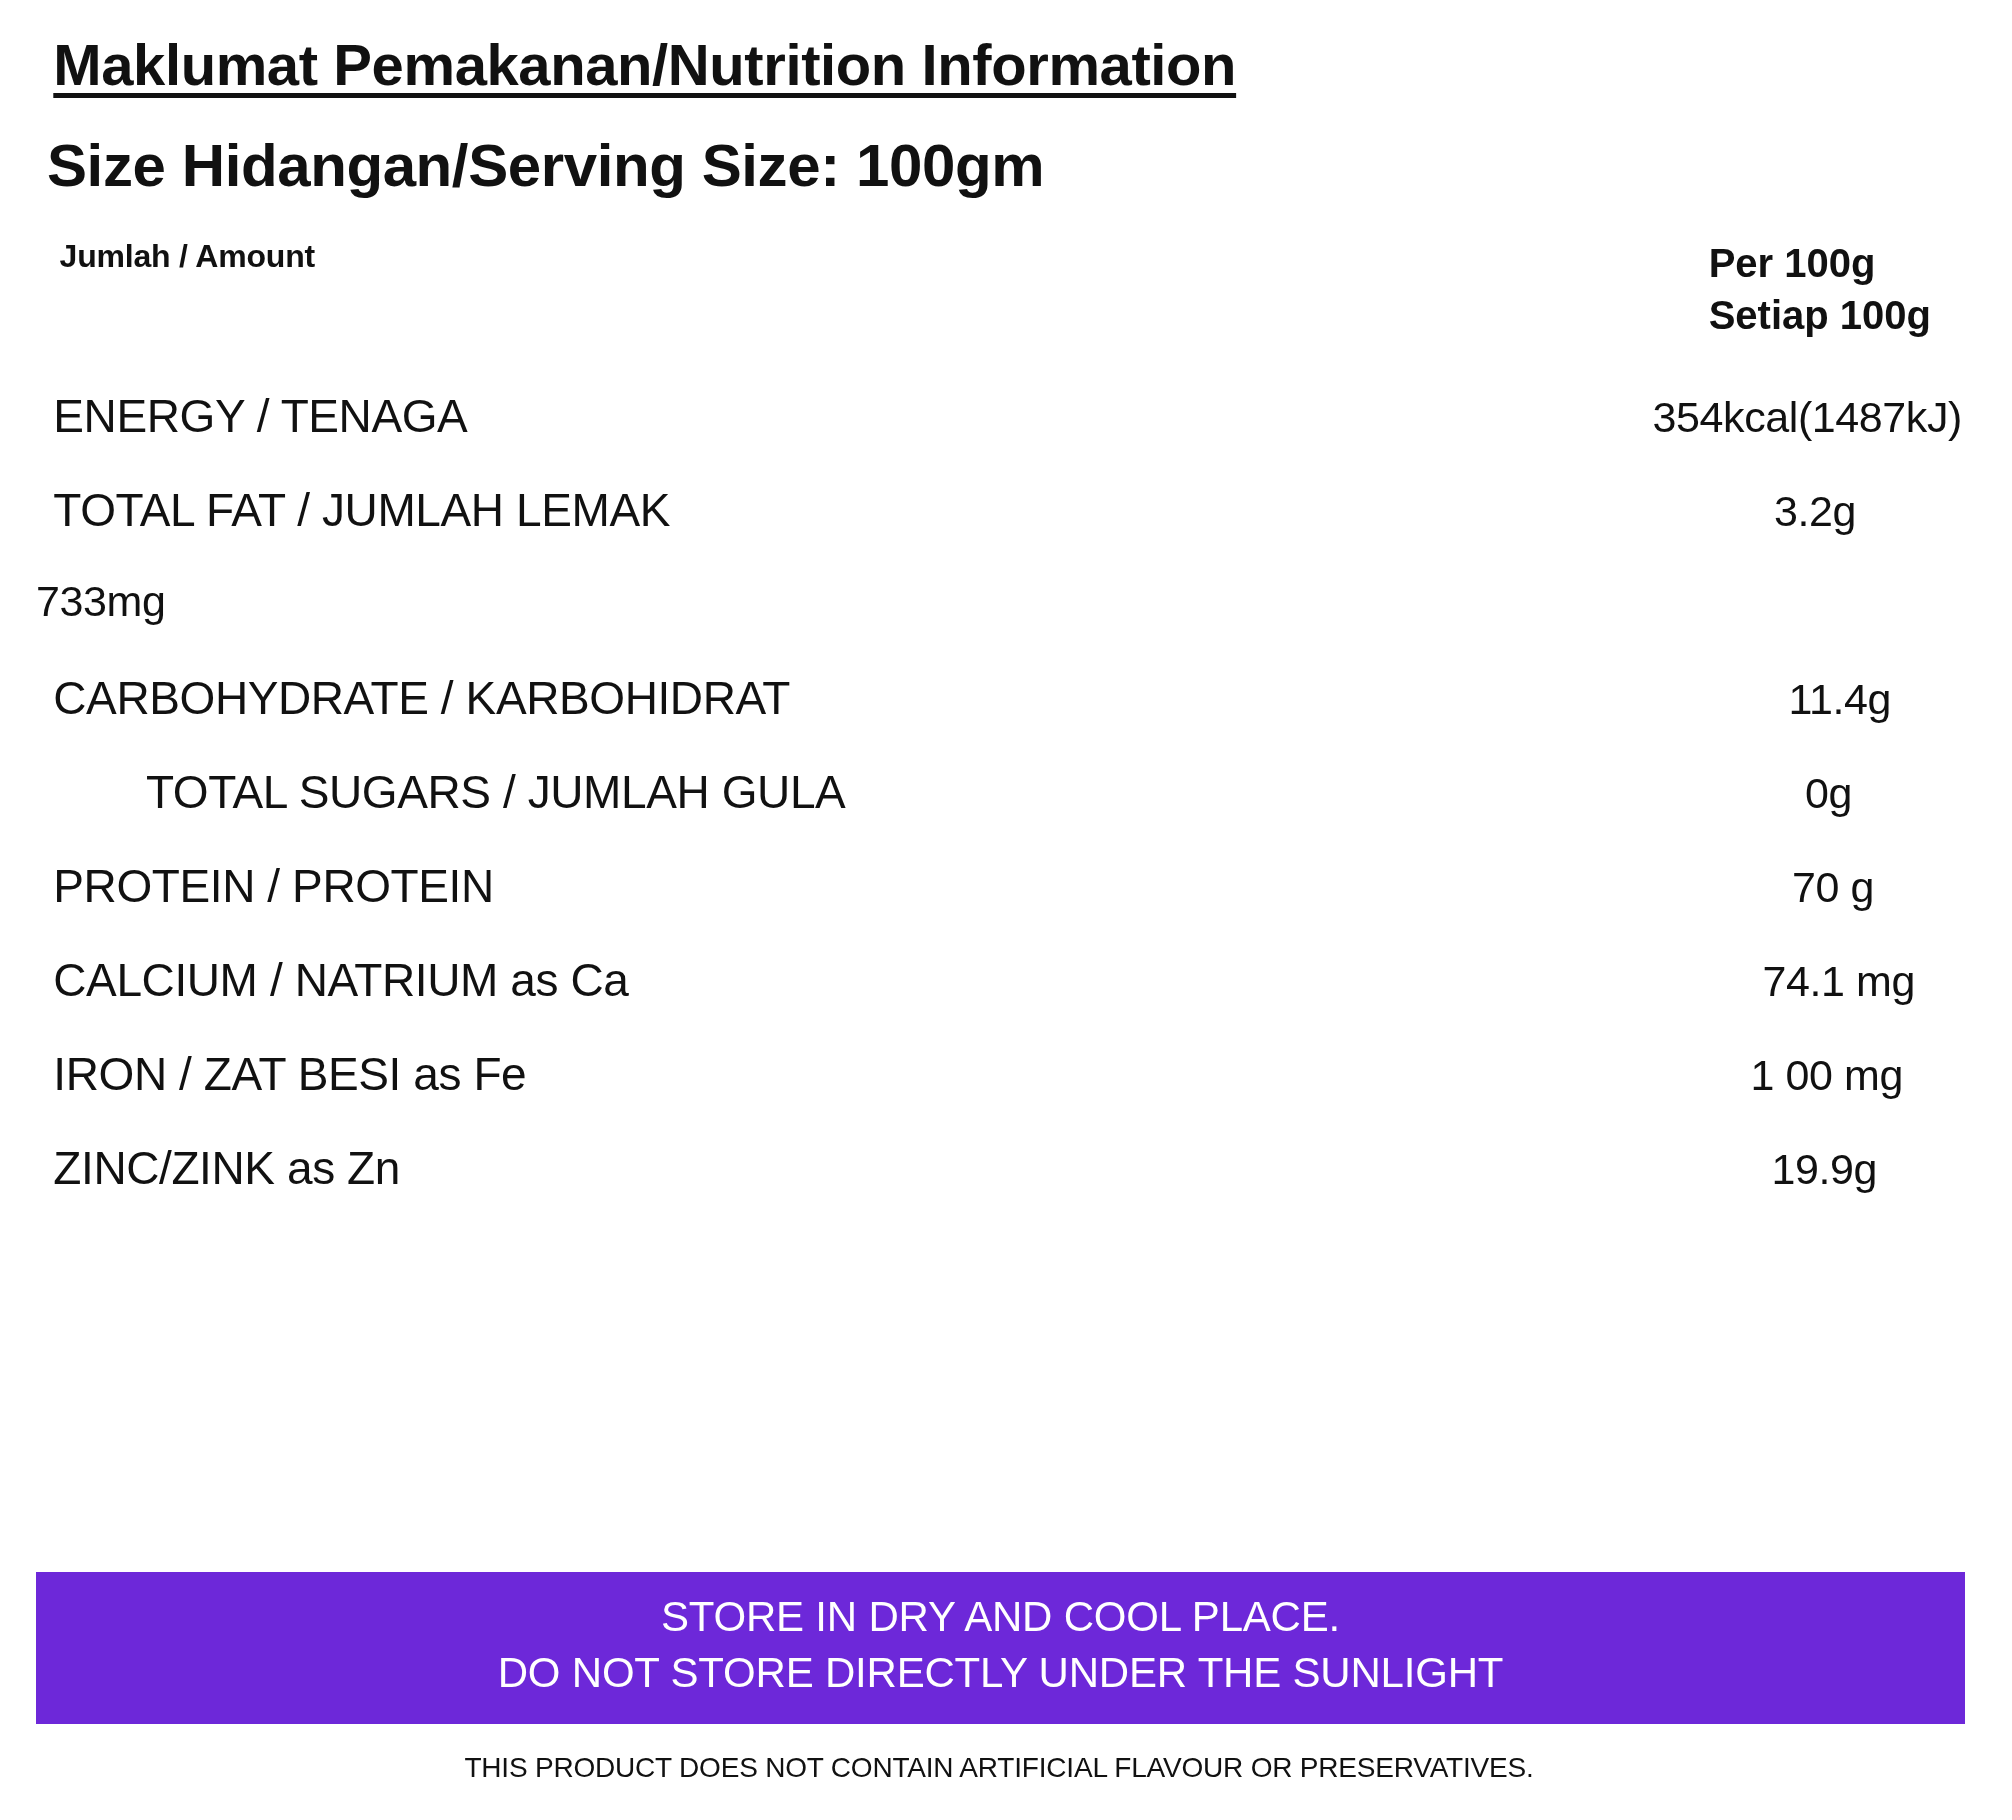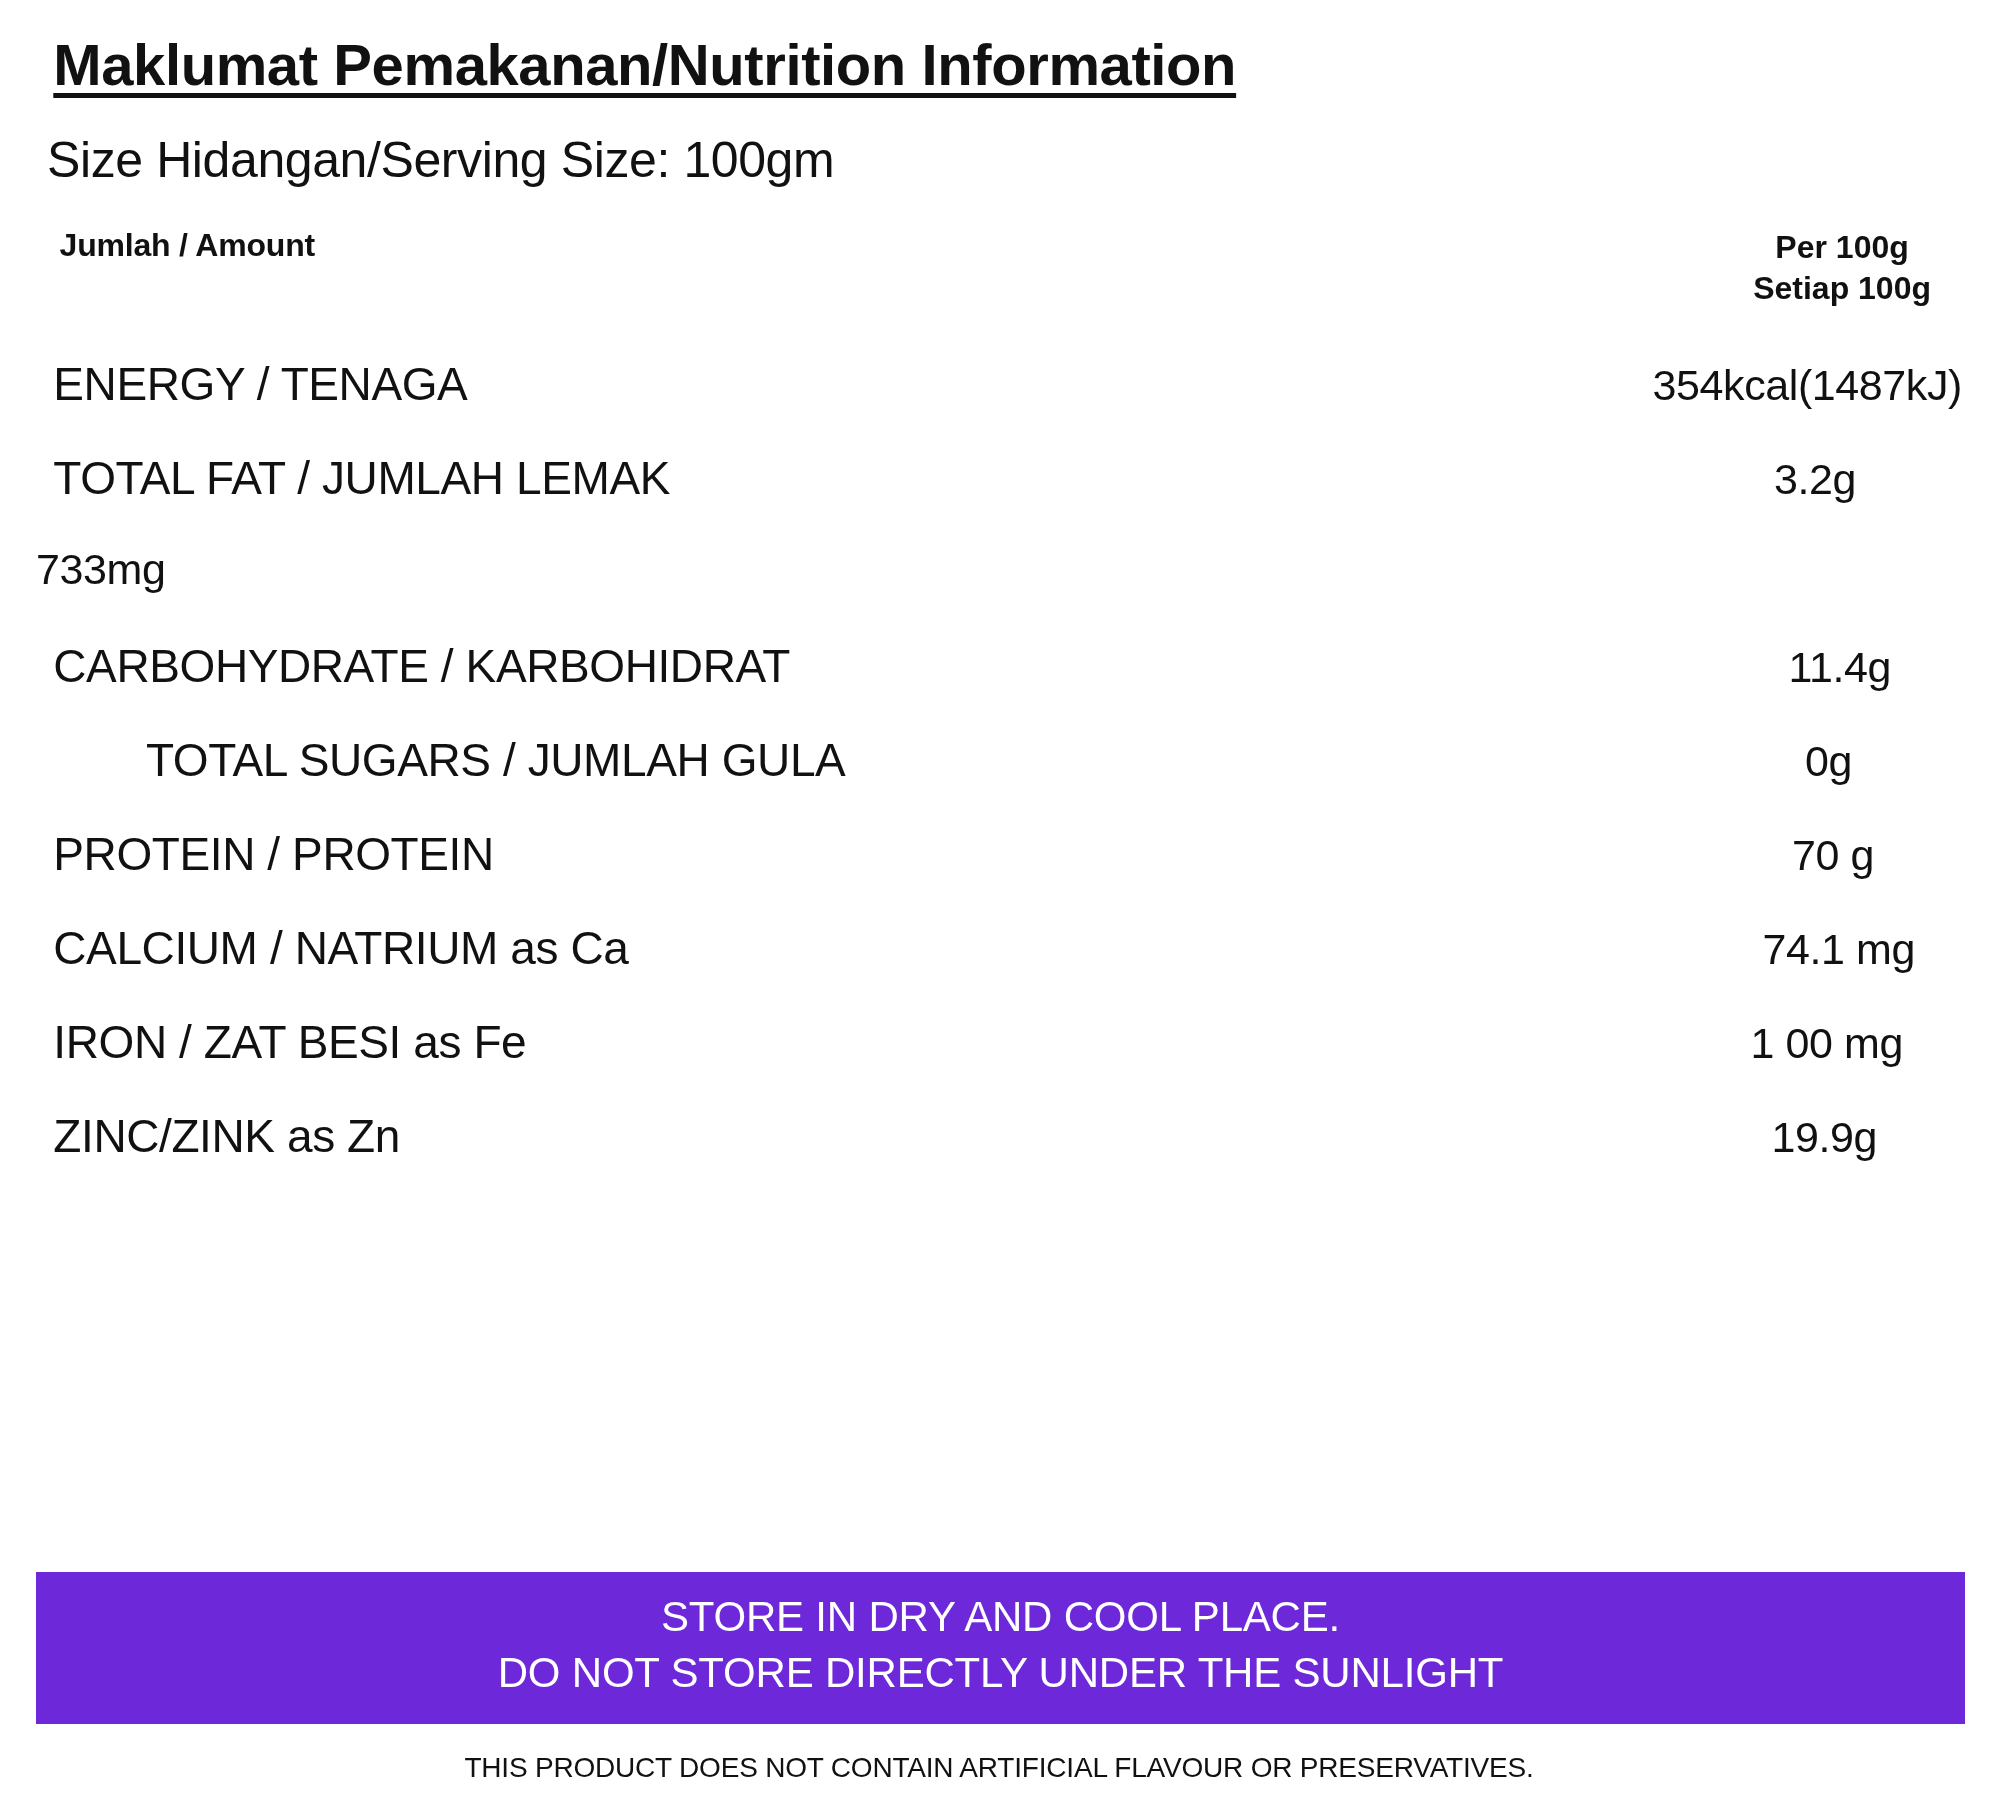--- a/index.html
+++ b/index.html
@@ -25,39 +25,40 @@
     font-size: 58px;
     font-weight: bold;
     letter-spacing: -0.4px;
     text-decoration: underline;
     text-underline-offset: 7.9px;
     text-decoration-thickness: 4.7px;
     margin: 7.9px 0 0 17.3px;
     white-space: nowrap;
   }
   .serving {
-    font-size: 50px;
+    font-size: 60px;
     margin: 33px 0 0 11px;
     letter-spacing: -0.4px;
+    font-weight: bold;
   }
   .amount-head {
     display: flex;
     align-items: flex-start;
     justify-content: space-between;
     margin: 38px 0 0 0;
   }
   .amount-left {
     font-size: 32px;
     font-weight: bold;
     margin-left: 23.6px;
     letter-spacing: -0.2px;
   }
   .amount-right {
-    text-align: center;
-    font-size: 32px;
+    text-align: left;
+    font-size: 40px;
     font-weight: bold;
     margin-right: 31px;
     line-height: 1.28;
   }
   .rows {
     margin-top: 48px;
   }
   .row {
     display: flex;
     align-items: baseline;

